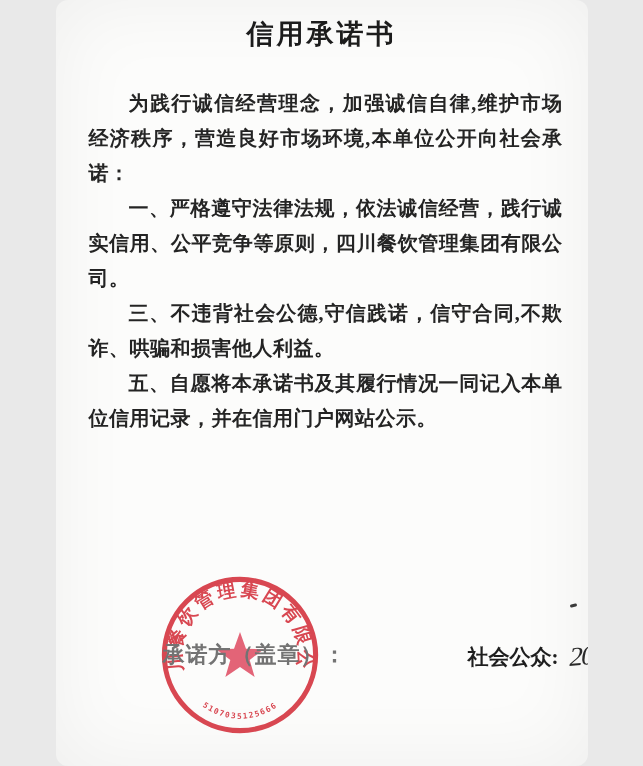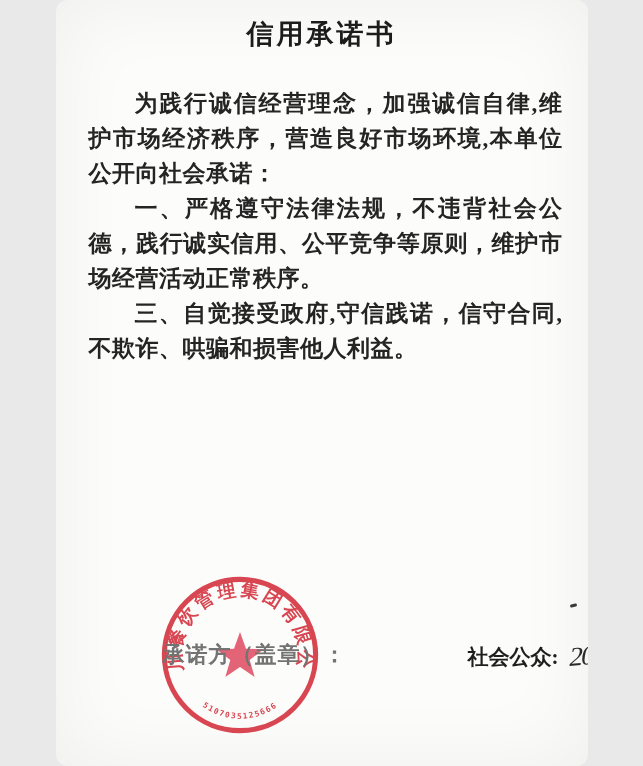--- a/index.html
+++ b/index.html
@@ -19,21 +19,21 @@
     padding-top:16px;
     text-align:center;
     font-size:27px;
     font-weight:700;
     letter-spacing:3px;
     color:#1c1c1c;
   }
   .body {
     position:absolute;
     top:86px; left:33px; right:25px;
-    font-size:23px;
+    font-size:20px;
     line-height:35px;
     font-weight:600;
     text-align:justify;
     letter-spacing:0.5px;
   }
   .para { margin:0; text-indent:2em; }
 
   
   .seal {
     position:absolute;
@@ -83,22 +83,23 @@
 </style>
 </head>
 <body>
 
 <div class="page">
 
   <h1 class="title">信用承诺书</h1>
 
   <div class="body">
     <p class="para">为践行诚信经营理念，加强诚信自律,维护市场经济秩序，营造良好市场环境,本单位公开向社会承诺：</p>
-    <p class="para">一、严格遵守法律法规，不违背社会公德，践行诚实信用、公平竞争等原则，维护市场经营活动正常秩序。</p>
-    <p class="para">三、自觉接受政府,守信践诺，信守合同,不欺诈、哄骗和损害他人利益。</p>
+    <p class="para">一、严格遵守法律法规，依法诚信经营，践行诚实信用、公平竞争等原则，四川餐饮管理集团有限公司。</p>
+    <p class="para">三、不违背社会公德,守信践诺，信守合同,不欺诈、哄骗和损害他人利益。</p>
+    <p class="para">五、自愿将本承诺书及其履行情况一同记入本单位信用记录，并在信用门户网站公示。</p>
   </div>
 
   <svg class="seal" viewBox="0 0 180 180" width="176" height="166" aria-hidden="true">
     <circle class="seal-ring" cx="90" cy="90" r="82"></circle>
     <path id="sealArc" d="M 29.9 111.9 A 64 64 0 1 1 150.1 111.9" fill="none"></path>
     <path id="numArc" d="M 45.6 142.9 A 69 69 0 0 0 134.4 142.9" fill="none"></path>
     <text class="seal-text" text-anchor="middle">
       <textPath href="#sealArc" startOffset="50%">四川餐饮管理集团有限公司</textPath>
     </text>
     <polygon class="seal-star" points="90,65 96.5,83.1 115.7,83.7 100.5,95.4 105.9,113.8 90,103 74.1,113.8 79.5,95.4 64.3,83.7 83.5,83.1"></polygon>

